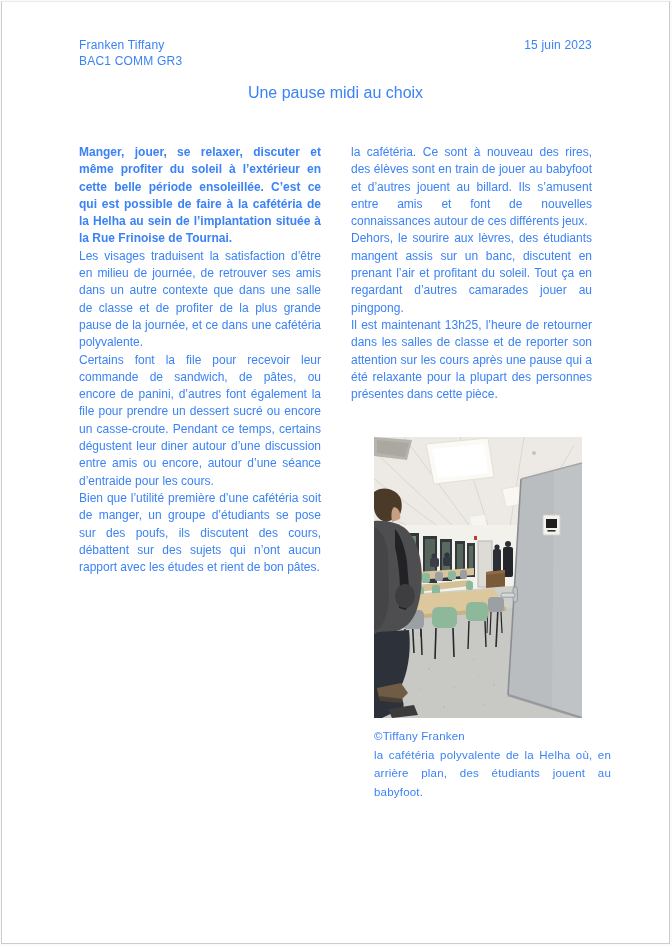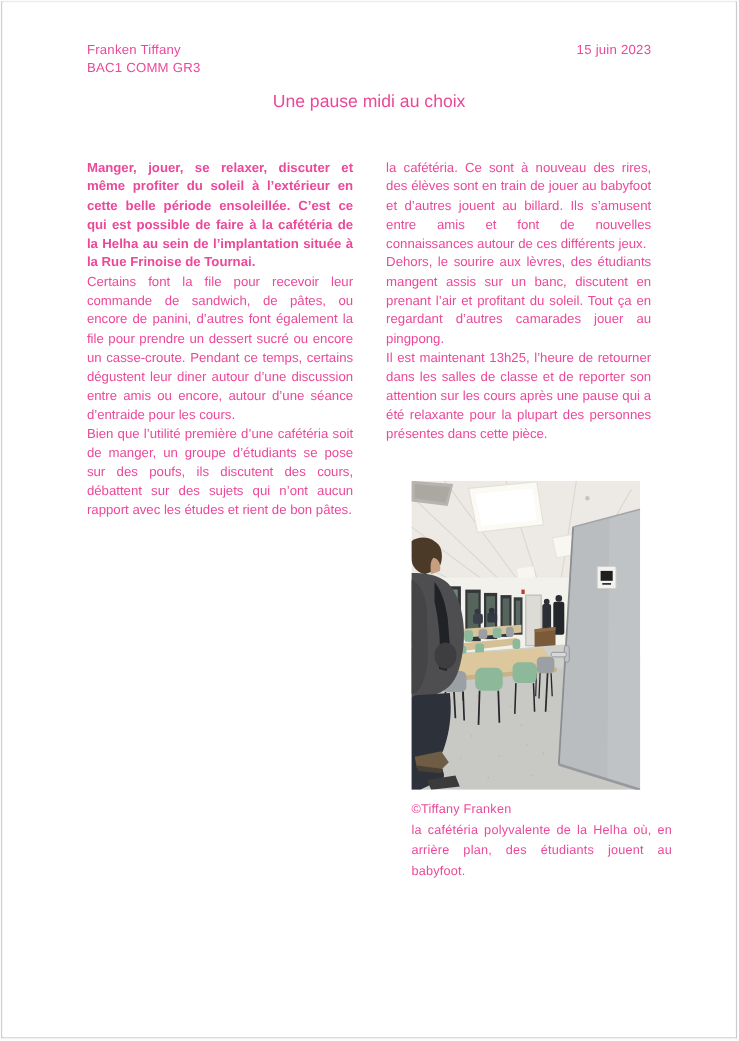--- a/index.html
+++ b/index.html
@@ -5,21 +5,21 @@
   html,body { margin:0; padding:0; background:#fbfbfb; }
   .page {
     position:relative;
     width:669px; height:943px;
     margin:1px 0 0 1px;
     background:#ffffff;
     border:1px solid #cccccc;
     border-top-color:#e9e9e9;
     box-sizing:border-box;
     padding:36px 77px 0 77px;
-    color:#ec4899;
+    color:#3b82f6;
     font-family:"Liberation Sans", sans-serif;
   }
   .doc-header {
     display:flex; justify-content:space-between; align-items:flex-start;
     font-size:12px; line-height:15.5px; letter-spacing:0.2px;
   }
   .page-title {
     font-size:16px; font-weight:400; line-height:20px;
     text-align:center; margin:14px 0 0 0;
   }
@@ -52,20 +52,21 @@
     </div>
     <div>15 juin 2023</div>
   </div>
 
   <h1 class="page-title">Une pause midi au choix</h1>
 
   <div class="cols">
 
     <div class="col col-left">
       <p class="lead mb21">Manger, jouer, se relaxer, discuter et même profiter du soleil à l’extérieur en cette belle période ensoleillée. C’est ce qui est possible de faire à la cafétéria de la Helha au sein de l’implantation située à la Rue Frinoise de Tournai.</p>
+      <p class="mb40">Les visages traduisent la satisfaction d’être en milieu de journée, de retrouver ses amis dans un autre contexte que dans une salle de classe et de profiter de la plus grande pause de la journée, et ce dans une cafétéria polyvalente.</p>
       <p class="mb42">Certains font la file pour recevoir leur commande de sandwich, de pâtes, ou encore de panini, d’autres font également la file pour prendre un dessert sucré ou encore un casse-croute. Pendant ce temps, certains dégustent leur diner autour d’une discussion entre amis ou encore, autour d’une séance d’entraide pour les cours.</p>
       <p class="mb36">Bien que l’utilité première d’une cafétéria soit de manger, un groupe d’étudiants se pose sur des poufs, ils discutent des cours, débattent sur des sujets qui n’ont aucun rapport avec les études et rient de bon pâtes.</p>
     </div>
 
     <div class="col col-right">
       <p class="mb13">la cafétéria. Ce sont à nouveau des rires, des élèves sont en train de jouer au babyfoot et d’autres jouent au billard. Ils s’amusent entre amis et font de nouvelles connaissances autour de ces différents jeux.</p>
       <p class="mb37">Dehors, le sourire aux lèvres, des étudiants mangent assis sur un banc, discutent en prenant l’air et profitant du soleil. Tout ça en regardant d’autres camarades jouer au pingpong.</p>
       <p>Il est maintenant 13h25, l’heure de retourner dans les salles de classe et de reporter son attention sur les cours après une pause qui a été relaxante pour la plupart des personnes présentes dans cette pièce.</p>
 
       <figure class="photo">

